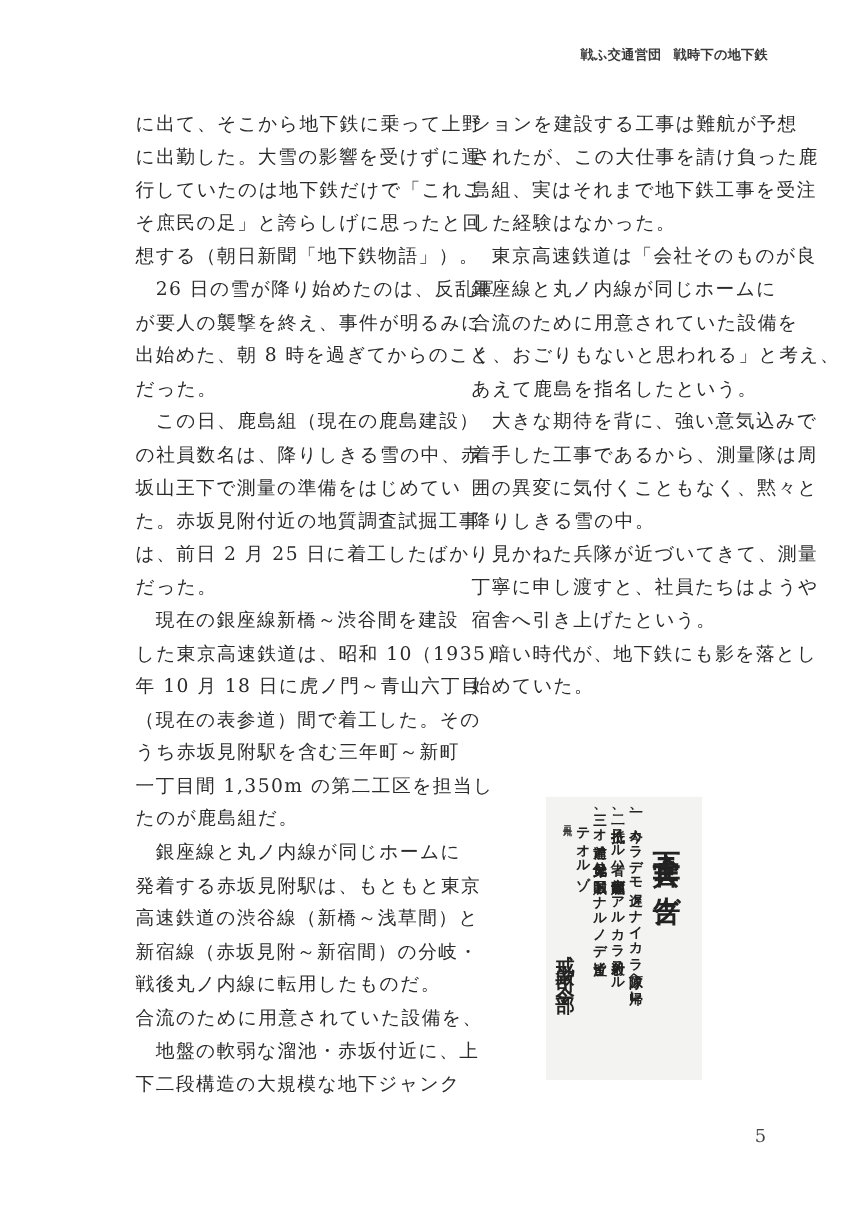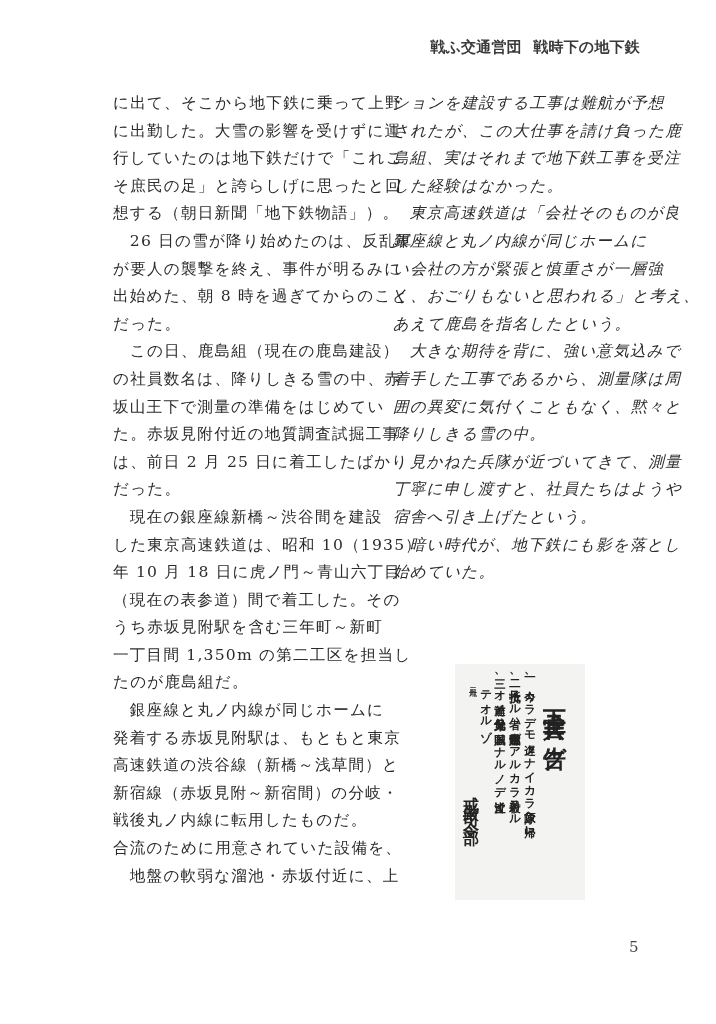--- a/index.html
+++ b/index.html
@@ -12,36 +12,36 @@
     height: 1024px;
     position: relative;
     overflow: hidden;
     font-family: "DejaVu Serif", "Liberation Serif", serif;
     color: #2a2a2a;
   }
   .running-header {
     position: absolute;
     top: 38px;
     right: 76px;
-    font-size: 15px;
+    font-size: 11px;
     font-weight: bold;
     color: #3a3a3a;
     letter-spacing: 0.2px;
     white-space: nowrap;
   }
   .running-header span + span {
     margin-left: 6px;
   }
   .column {
     position: absolute;
     top: 90px;
     width: 250px;
   }
   .col-left { left: 113px; }
-  .col-right { left: 393px; font-style: italic; }
+  .col-right { left: 393px; }
   .line {
     height: 27.6px;
     line-height: 27.6px;
     font-size: 15.6px;
     white-space: nowrap;
     letter-spacing: 1.2px;
     color: #2b2b2b;
   }
   .figure {
     position: absolute;
@@ -124,30 +124,31 @@
   <div class="line">うち赤坂見附駅を含む三年町～新町</div>
   <div class="line">一丁目間 1,350m の第二工区を担当し</div>
   <div class="line">たのが鹿島組だ。</div>
   <div class="line">　銀座線と丸ノ内線が同じホームに</div>
   <div class="line">発着する赤坂見附駅は、もともと東京</div>
   <div class="line">高速鉄道の渋谷線（新橋～浅草間）と</div>
   <div class="line">新宿線（赤坂見附～新宿間）の分岐・</div>
   <div class="line">戦後丸ノ内線に転用したものだ。</div>
   <div class="line">合流のために用意されていた設備を、</div>
   <div class="line">　地盤の軟弱な溜池・赤坂付近に、上</div>
+  <div class="line">下二段構造の大規模な地下ジャンク</div>
 </div>
 
 <div class="column col-right">
   <div class="line">ションを建設する工事は難航が予想</div>
   <div class="line">されたが、この大仕事を請け負った鹿</div>
   <div class="line">島組、実はそれまで地下鉄工事を受注</div>
   <div class="line">した経験はなかった。</div>
   <div class="line">　東京高速鉄道は「会社そのものが良</div>
   <div class="line">銀座線と丸ノ内線が同じホームに</div>
-  <div class="line">い会社の方が緊張と慎重さが一層強</div>
+  <div class="line">合流のために用意されていた設備を</div>
   <div class="line">く、おごりもないと思われる」と考え、</div>
   <div class="line">あえて鹿島を指名したという。</div>
   <div class="line">　大きな期待を背に、強い意気込みで</div>
   <div class="line">着手した工事であるから、測量隊は周</div>
   <div class="line">囲の異変に気付くこともなく、黙々と</div>
   <div class="line">降りしきる雪の中。</div>
   <div class="line">　見かねた兵隊が近づいてきて、測量</div>
   <div class="line">丁寧に申し渡すと、社員たちはようや</div>
   <div class="line">宿舎へ引き上げたという。</div>
   <div class="line">　暗い時代が、地下鉄にも影を落とし</div>

